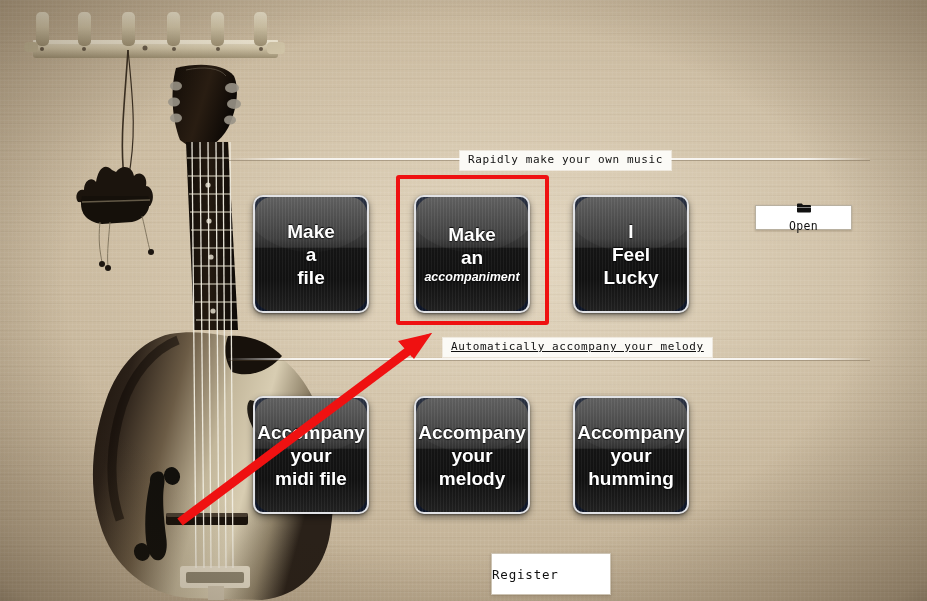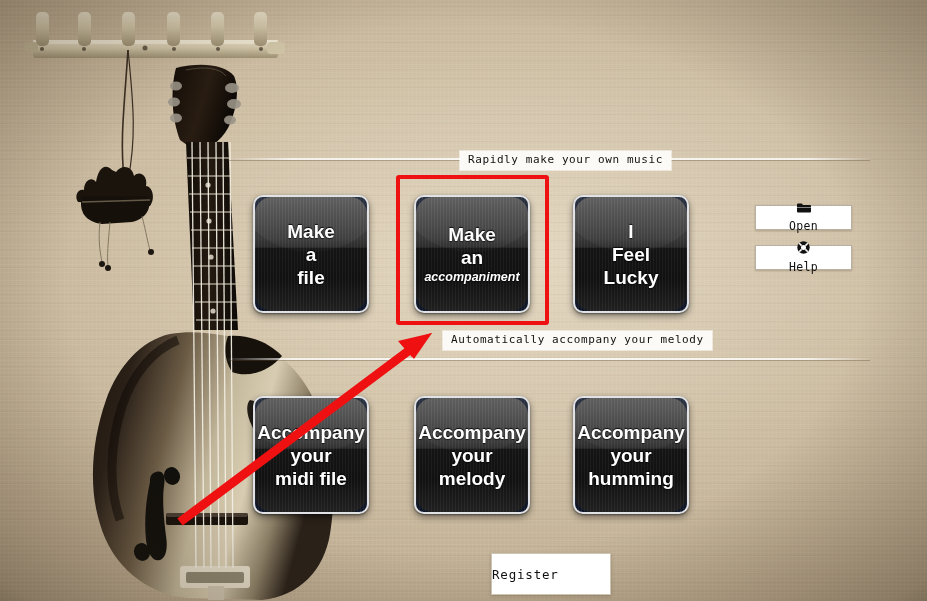--- a/index.html
+++ b/index.html
@@ -377,39 +377,24 @@
   <div class="sidebtn" style="left:755px; top:205px;">
     <span>
       <svg width="14" height="11" viewBox="0 0 14 11">
         <path d="M0 2.5 A1 1 0 0 1 1 1.5 L4.8 1.5 L6 3 L13 3 A1 1 0 0 1 14 4 L14 5 L0 5 Z" fill="#111"></path>
         <path d="M0 5.6 L14 5.6 L14 9.6 A1 1 0 0 1 13 10.6 L1 10.6 A1 1 0 0 1 0 9.6 Z" fill="#111"></path>
       </svg>
     </span>
     <span>Open</span>
   </div>
 
-  <div class="sidebtn" style="left:755px; top:245px;">
-    <span>
-      <svg width="13" height="13" viewBox="0 0 13 13">
-        <circle cx="6.5" cy="6.5" r="6.2" fill="#111"></circle>
-        <circle cx="6.5" cy="6.5" r="2.5" fill="#fff"></circle>
-        <g stroke="#fff" stroke-width="1.5">
-          <path d="M2.2 2.2 L4.6 4.6"></path>
-            <path d="M10.8 2.2 L8.4 4.6"></path>
-          <path d="M2.2 10.8 L4.6 8.4"></path>
-            <path d="M10.8 10.8 L8.4 8.4"></path>
-        </g>
-      </svg>
-    </span>
-    <span>Help</span>
-  </div>
 
 
   <div class="sep" style="left:228px; top:358px; width:642px;"></div>
-  <div class="sep-label" style="left:443px; top:331px;">Automatically accompany your melody</div>
+  <div class="sep-label" style="left:443px; top:338px;text-decoration:underline;">Automatically accompany your melody</div>
 
   <div class="tile" style="left:253px; top:396px;">
     <div class="tile-inner">
       <div class="tile-grain"></div>
       <div class="tile-gloss"></div>
     </div>
     <div class="tile-label">
       <span>Accompany</span>
       <span>your</span>
       <span>midi file</span>

